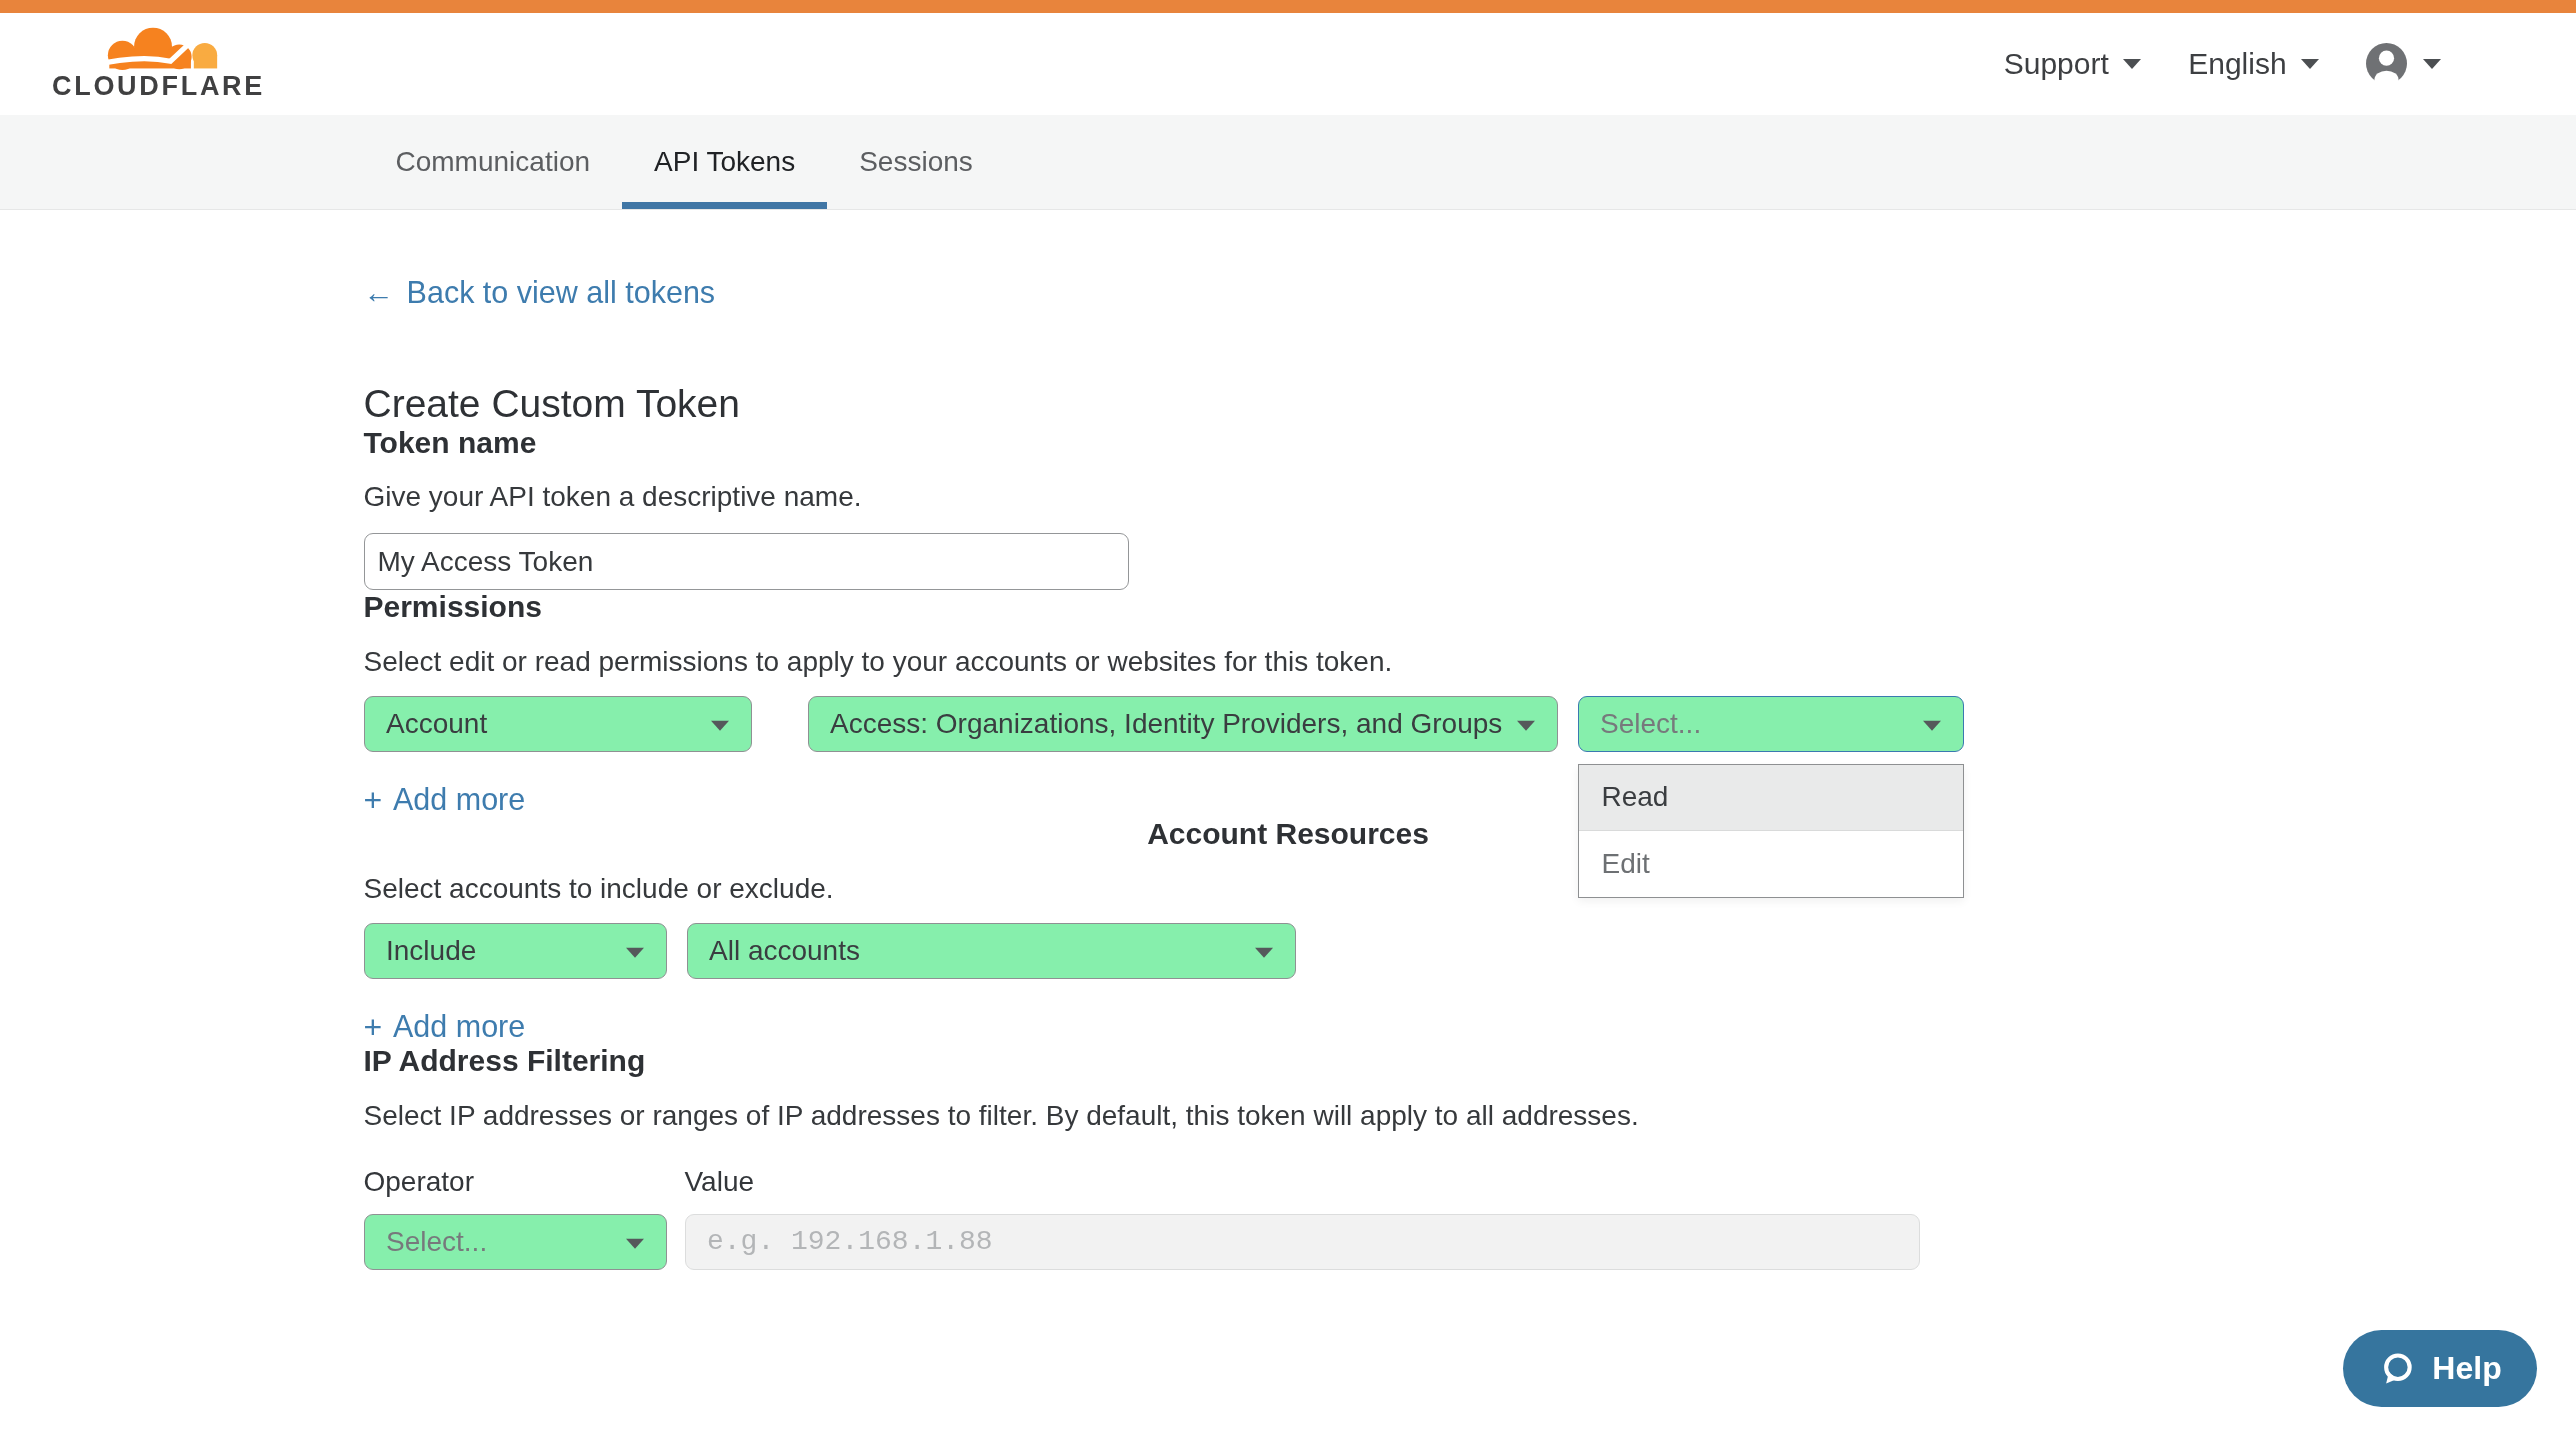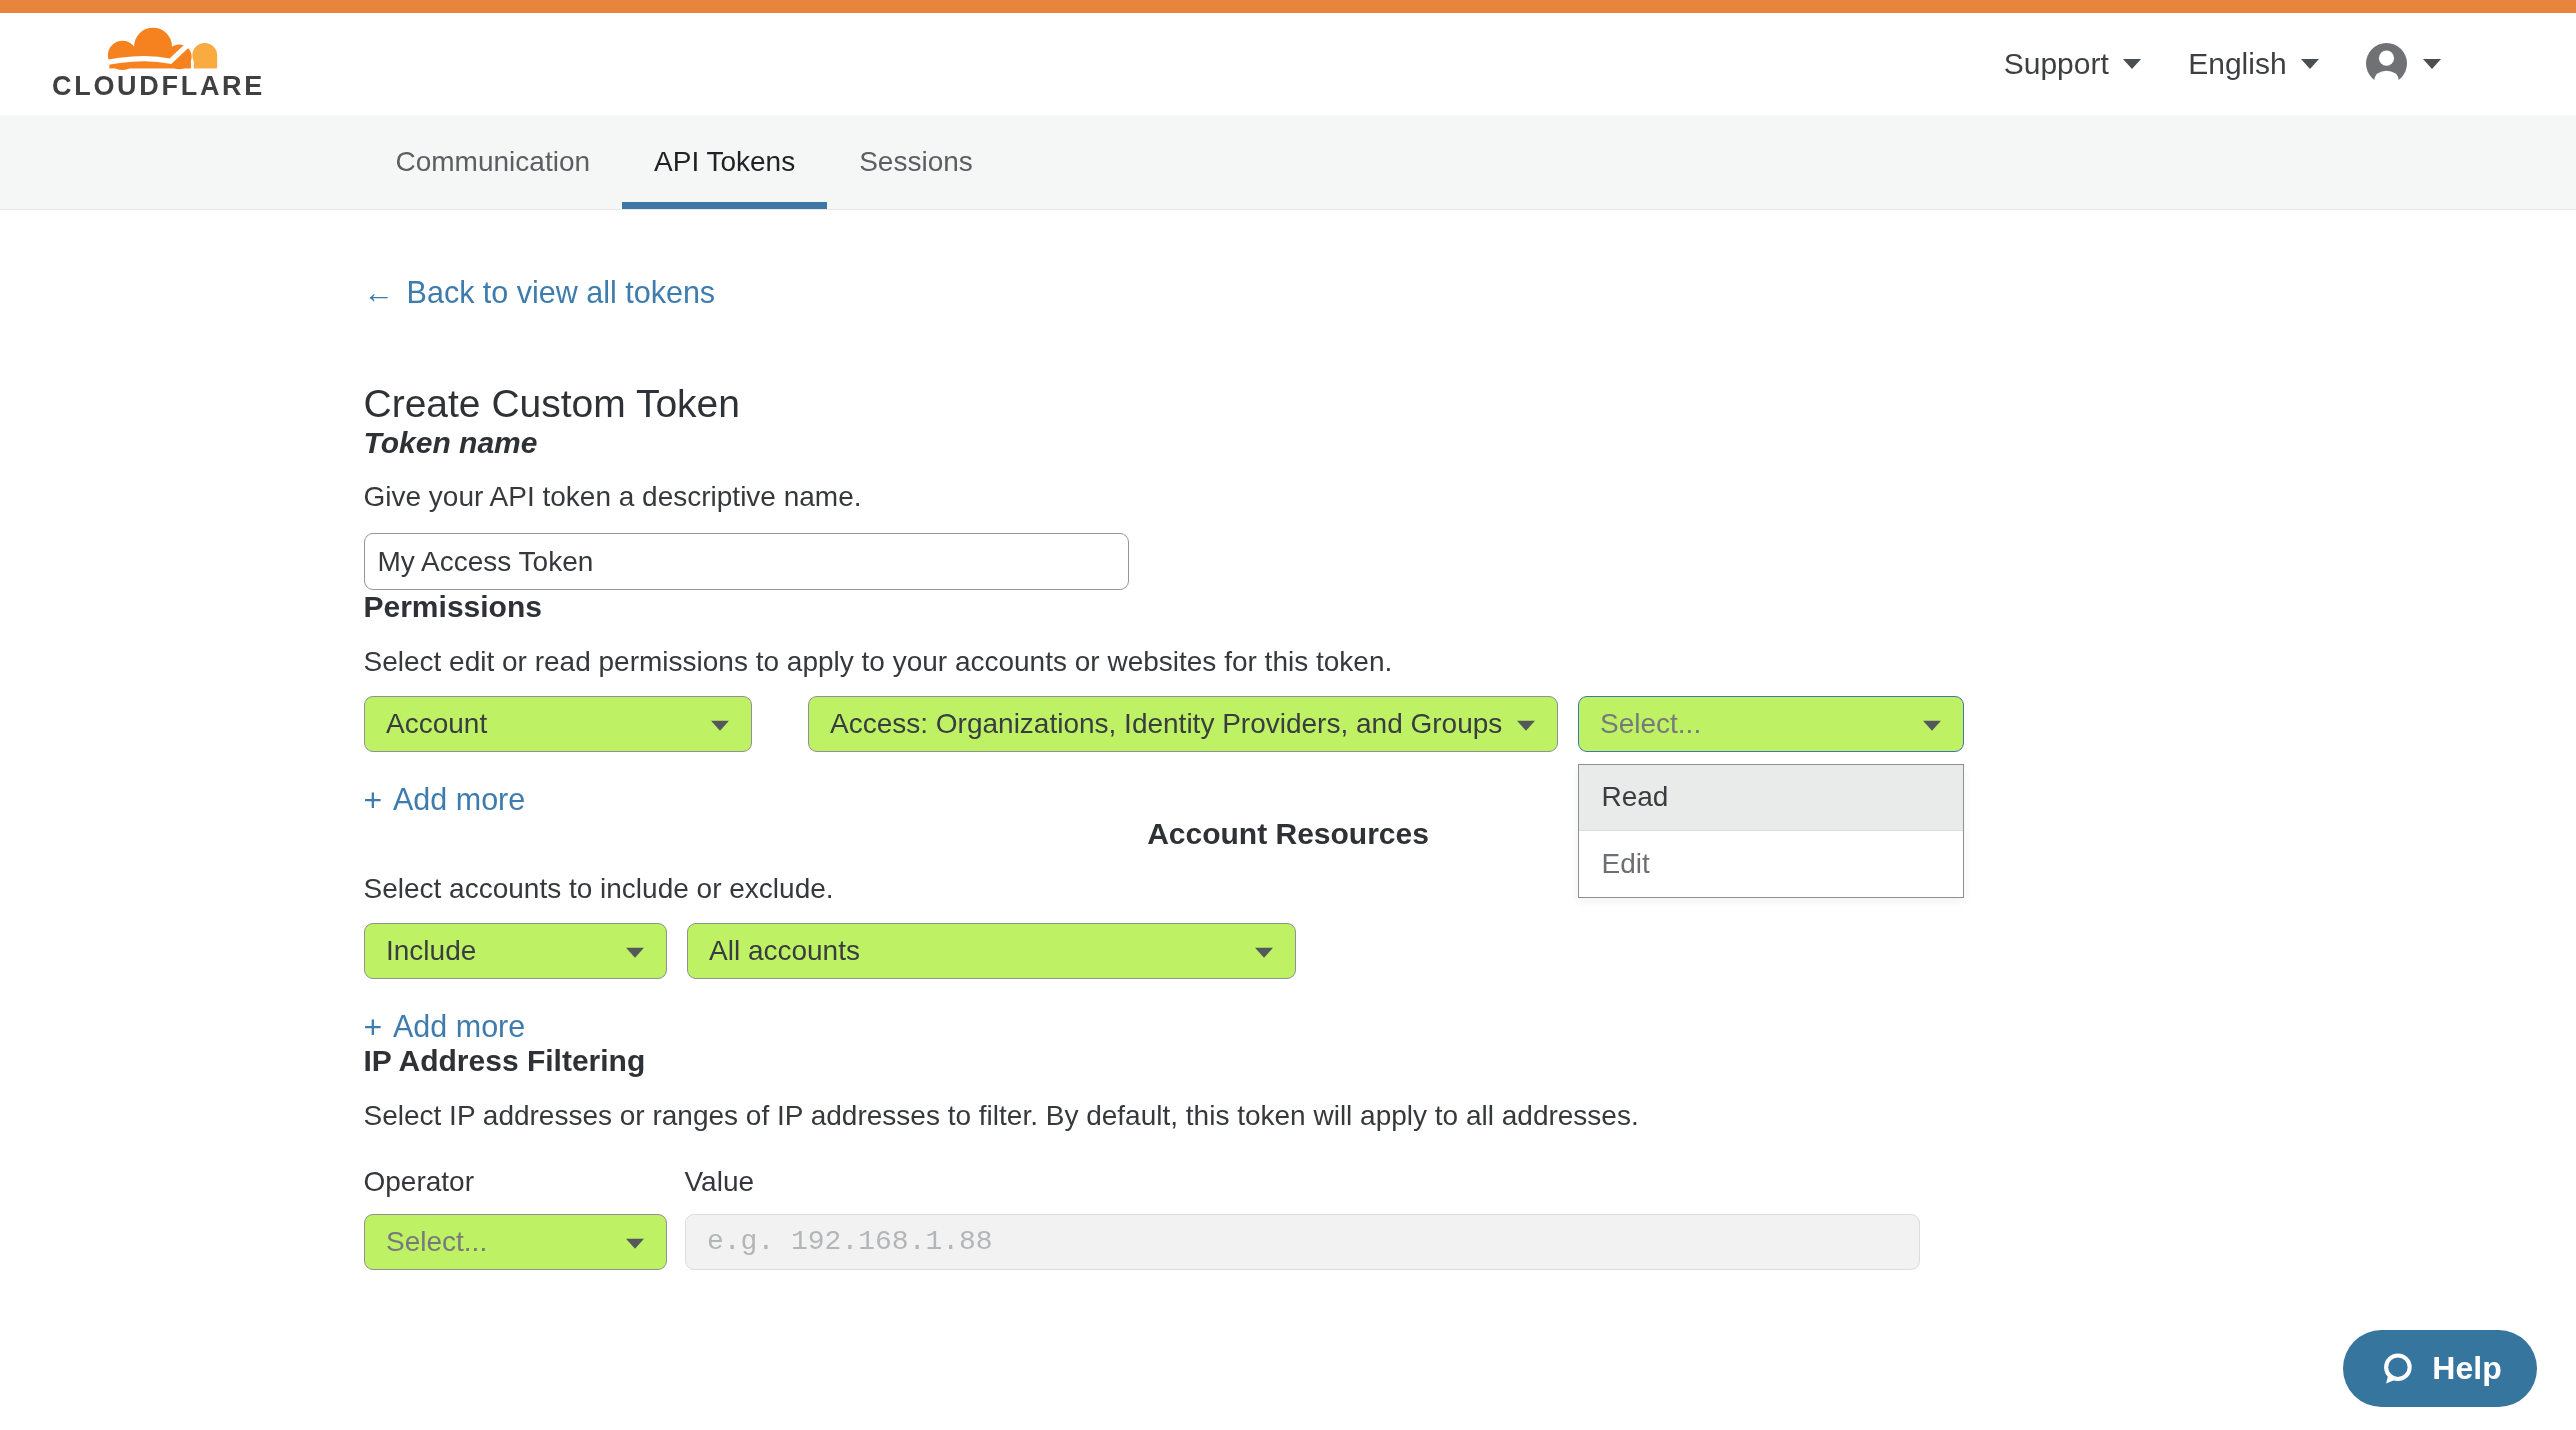--- a/index.html
+++ b/index.html
@@ -45,34 +45,34 @@
   
   .container { width:1849px; margin:0 auto; }
   .back-link {
     margin-top:65px; display:inline-flex; align-items:center; gap:12.6px;
     font-size:30.5px; color:#3e7cae; cursor:pointer; text-decoration:none;
   }
   h1.page-title { font-size:39px; font-weight:500; color:#2e3135; margin:72px 0 0 0; }
   h2.section-heading { font-size:30px; font-weight:600; color:#2e3135; margin:0; }
   .section-desc { font-size:28px; color:#36393c; margin-top:21.5px; }
 
-  .mt-token { margin-top:52px;font-style:italic; }
+  .mt-token { margin-top:52px; }
   .mt-perm  { margin-top:81px; }
   .mt-acct  { margin-top:84px;text-align:center; }
   .mt-ip    { margin-top:84px; }
 
   .text-input {
     margin-top:20px; width:765px; height:57px; border:1.8px solid #949698; border-radius:9px;
     padding:0 13px; font-size:28px; color:#36393c; font-family:"Liberation Sans", sans-serif;
     background:#fff; outline:none; display:block;
   }
 
   .select-row { display:flex; gap:20px; margin-top:18px; }
   .select {
-    height:56px; border:1.8px solid #8f9193; border-radius:9px; background:#bef264;
+    height:56px; border:1.8px solid #8f9193; border-radius:9px; background:#86efac;
     display:flex; align-items:center; justify-content:space-between;
     padding:0 21.5px; font-size:28px; color:#3a3d40; cursor:pointer; white-space:nowrap;
   }
   .select .caret { border-top-color:#55585b; transform:translateY(1.8px); }
   .select.placeholder { color:#77797c; }
   .select.focused { border-color:#3a79b0; }
 
   .w-scope { width:388px; }
   .w-group { width:750px;margin-left:36px; }
   .w-level { width:386px; }

